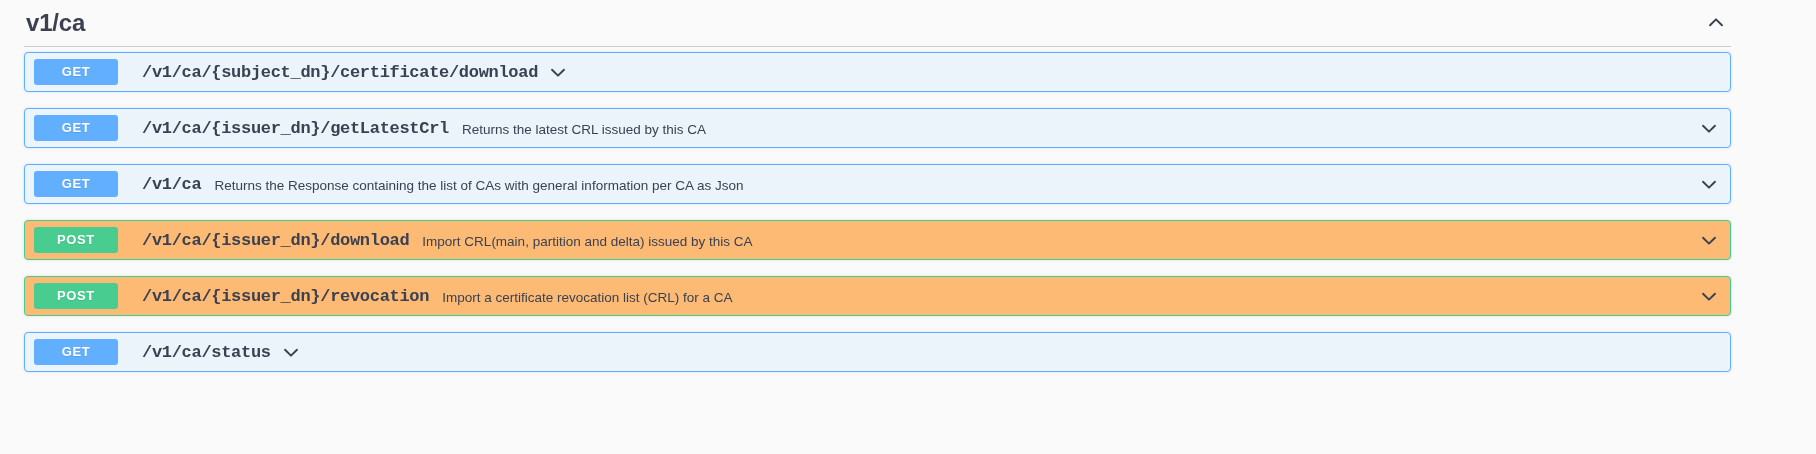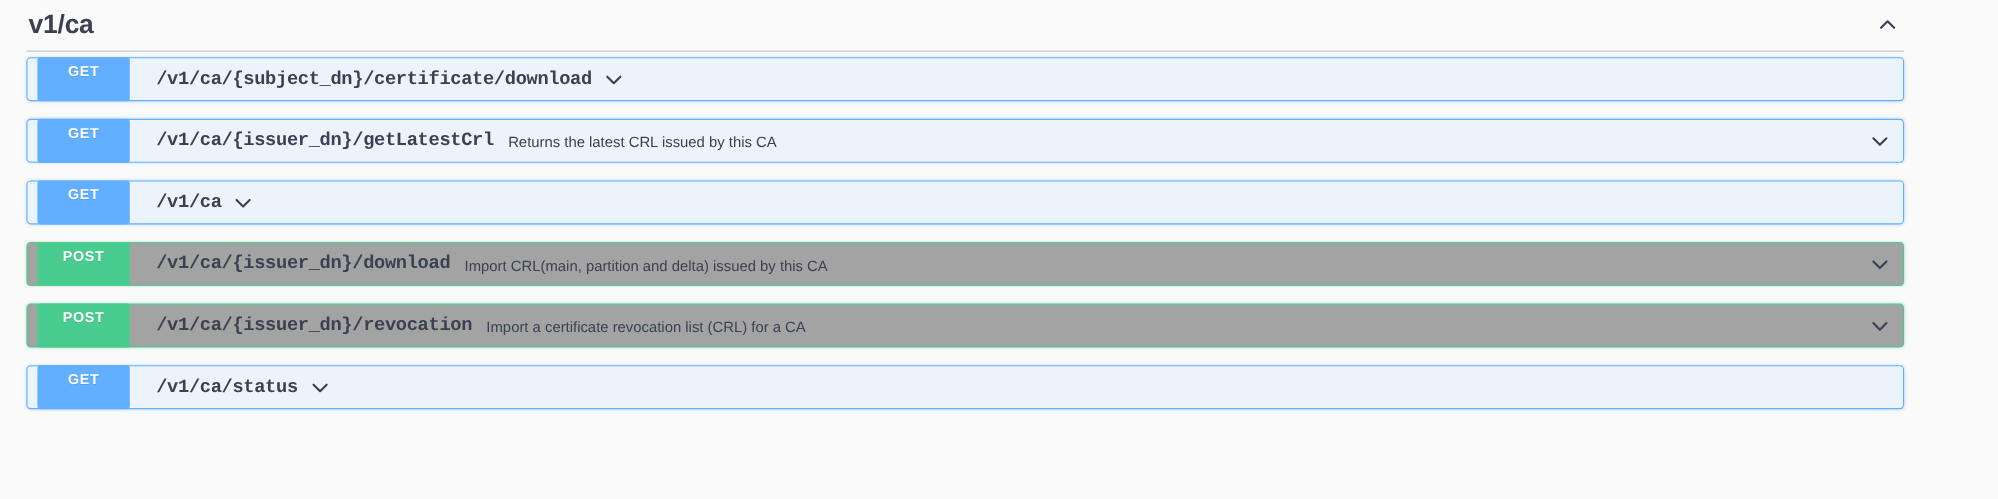--- a/index.html
+++ b/index.html
@@ -78,29 +78,29 @@
     cursor: pointer;
     padding: 0 9px 0 9px;
   }
 
   .opblock.get {
     background: #ebf3fb;
     border-color: #61affe;
     box-shadow: 0 0 3px rgba(97,175,254,0.32);
   }
   .opblock.post {
-    background: #a3a3a3;
+    background: #fdba74;
     border-color: #49cc90;
     box-shadow: 0 0 3px rgba(73,204,144,0.32);
   }
 
   .opblock-summary-method {
     flex: 0 0 auto;
     width: 84px;
-    height: 40px;
+    height: 26px;
     line-height: 26px;
     text-align: center;
     border-radius: 3px;
     color: #fff;
     font-size: 13px;
     font-weight: bold;
     font-family: "Liberation Sans", sans-serif;
     letter-spacing: 0.6px;
     text-shadow: 0 1px 0 rgba(0,0,0,0.10);
   }
@@ -175,20 +175,21 @@
           <span class="opblock-summary-description">Returns the latest CRL issued by this CA</span>
           <span class="opblock-arrow">
             <svg width="22" height="22" viewBox="0 0 24 24" aria-hidden="true">
               <path d="M5.5 9.5 L12 16 L18.5 9.5" fill="none" stroke="#3b4151" stroke-width="2.1" stroke-linecap="round" stroke-linejoin="round"></path>
             </svg>
           </span>
         </div>
         <div class="opblock get">
           <span class="opblock-summary-method">GET</span>
           <span class="opblock-summary-path">/v1/ca</span>
+          <span class="opblock-summary-description">Returns the Response containing the list of CAs with general information per CA as Json</span>
           <span class="opblock-arrow">
             <svg width="22" height="22" viewBox="0 0 24 24" aria-hidden="true">
               <path d="M5.5 9.5 L12 16 L18.5 9.5" fill="none" stroke="#3b4151" stroke-width="2.1" stroke-linecap="round" stroke-linejoin="round"></path>
             </svg>
           </span>
         </div>
         <div class="opblock post">
           <span class="opblock-summary-method">POST</span>
           <span class="opblock-summary-path">/v1/ca/{issuer_dn}/download</span>
           <span class="opblock-summary-description">Import CRL(main, partition and delta) issued by this CA</span>

